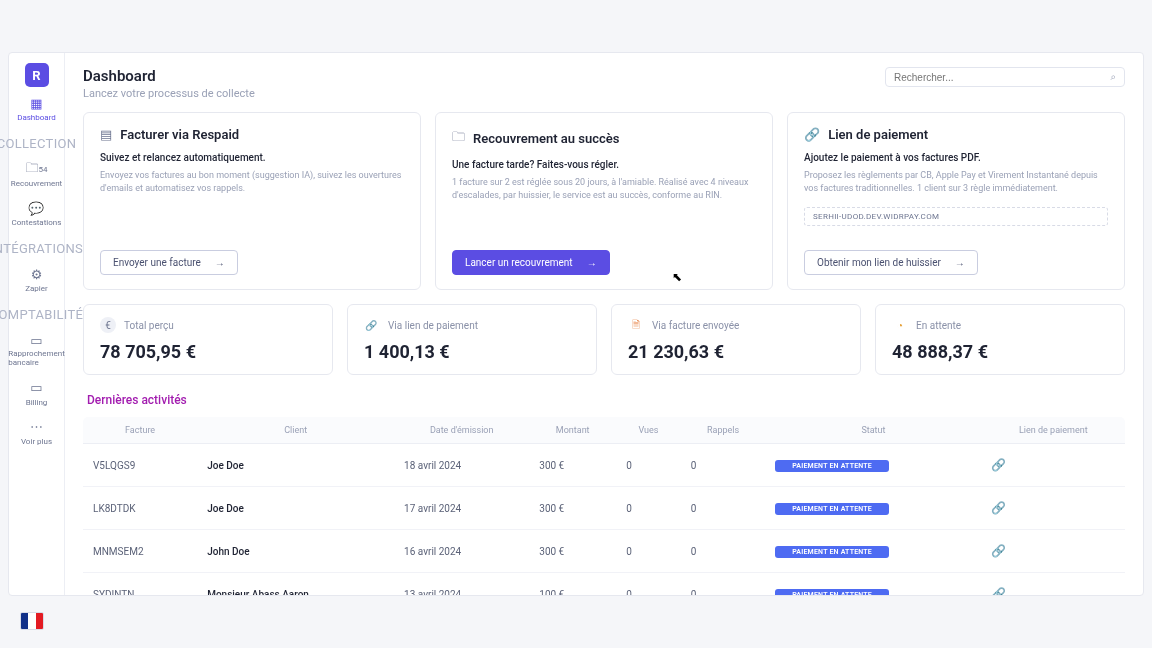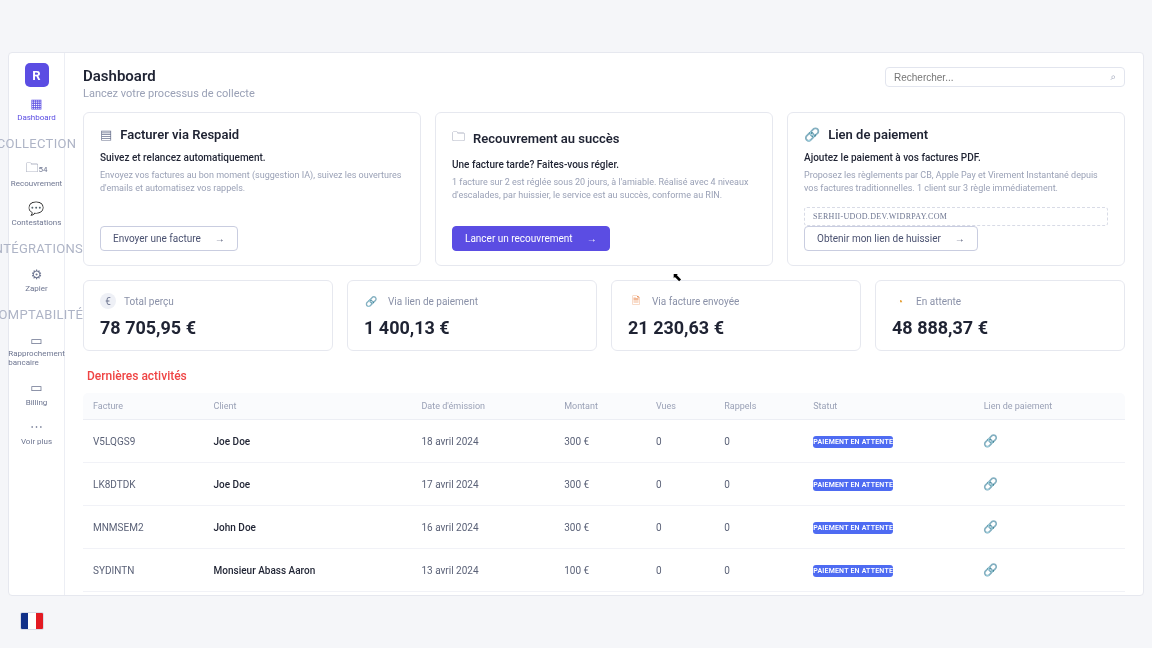--- a/index.html
+++ b/index.html
@@ -17,37 +17,37 @@
 .page-subtitle { font-size: 11px; color: #9aa1b6; margin-top: 2px; }
 .search { width: 240px; height: 20px; border: 1px solid #e2e5ee; border-radius: 4px; padding: 0 8px; font-size: 10px; color: #9aa1b6; background: #fff; display: flex; align-items: center; justify-content: space-between; }
 .search input { border: none; outline: none; font-size: 10px; flex: 1; }
 .cards-row { display: flex; gap: 14px; margin-bottom: 14px; }
 .card { flex: 1; border: 1px solid #e6e8ef; border-radius: 6px; background: #fff; padding: 14px 16px; display: flex; flex-direction: column; }
 .card-head { display: flex; align-items: center; gap: 8px; margin-bottom: 10px; }
 .card-head-icon { color: #6e7691; font-size: 13px; }
 .card-title { font-size: 13px; font-weight: 600; color: #1f2333; }
 .card-lead { font-size: 10px; color: #1f2333; margin-bottom: 6px; font-weight: 500; }
 .card-desc { font-size: 9px; color: #9aa1b6; line-height: 1.45; margin-bottom: 12px; }
-.card-link-box { display: inline-block; font-size: 8px; color: #6e7691; border: 1px dashed #d8dbe6; padding: 4px 8px; border-radius: 3px; margin-bottom: 0; letter-spacing: 0.3px; font-family: Liberation Serif, serif; }
+.card-link-box { display: inline-block; font-size: 8px; color: #6e7691; border: 1px dashed #d8dbe6; padding: 4px 8px; border-radius: 3px; margin-bottom: 24px; letter-spacing: 0.3px; }
 .btn { display: inline-flex; align-items: center; gap: 14px; font-size: 10px; padding: 6px 12px; border-radius: 4px; cursor: pointer; border: 1px solid #c9cde0; background: #fff; color: #4a5170; width: fit-content; }
 .btn-primary { background: #5b4de3; border-color: #5b4de3; color: #fff; }
 .arrow { font-size: 10px; }
 .stats-row { display: flex; gap: 14px; margin-bottom: 18px; }
 .stat { flex: 1; border: 1px solid #e6e8ef; border-radius: 6px; background: #fff; padding: 12px 16px; }
 .stat-head { display: flex; align-items: center; gap: 8px; font-size: 10px; color: #8a91a8; margin-bottom: 8px; }
 .stat-icon { width: 16px; height: 16px; border-radius: 50%; display: flex; align-items: center; justify-content: center; font-size: 10px; }
 .stat-value { font-size: 18px; font-weight: 700; color: #1f2333; }
-.section-title { font-size: 12px; font-weight: 500; color: #ef4444; margin: 6px 0 10px 4px; }
+.section-title { font-size: 12px; font-weight: 500; color: #a21caf; margin: 6px 0 10px 4px; }
 .table { width: 100%; border-collapse: collapse; font-size: 10px; }
-.table thead th { text-align: left; font-weight: 400; color: #9aa1b6; padding: 8px 10px; font-size: 9px; border-bottom: 1px solid #eceef4; background: #fafbfd; }
+.table thead th { text-align: center; font-weight: 400; color: #9aa1b6; padding: 8px 10px; font-size: 9px; border-bottom: 1px solid #eceef4; background: #fafbfd; }
 .table thead th:first-child { border-top-left-radius: 5px; }
 .table thead th:last-child { border-top-right-radius: 5px; }
 .table tbody td { padding: 14px 10px; color: #5b6278; border-bottom: 1px solid #f1f2f7; }
 .table tbody td.client { color: #1f2333; font-weight: 500; }
-.badge { display: inline-block; padding: 2px 0; border-radius: 3px; font-size: 7px; font-weight: 600; letter-spacing: 0.2px; color: #fff; background: #4e6bf2; text-transform: uppercase; }
+.badge { display: inline-block; padding: 2px 17px; border-radius: 3px; font-size: 7px; font-weight: 600; letter-spacing: 0.2px; color: #fff; background: #4e6bf2; text-transform: uppercase; }
 .link-icon { color: #8a91a8; cursor: pointer; font-size: 12px; }
 .flag { position: absolute; left: 20px; bottom: 18px; width: 24px; height: 18px; display: flex; border: 1px solid #d8dce7; border-radius: 2px; overflow: hidden; }
 .flag div:nth-child(1){ flex:1; background:#113089;} .flag div:nth-child(2){ flex:1; background:#fff;} .flag div:nth-child(3){ flex:1; background:#e31b23;}
 .cursor { position: absolute; left: 672px; top: 270px; font-size: 12px; color: #000; pointer-events: none; }
 </style>
 </head>
 <body>
 
 <div class="frame">
   <div class="sidebar">

